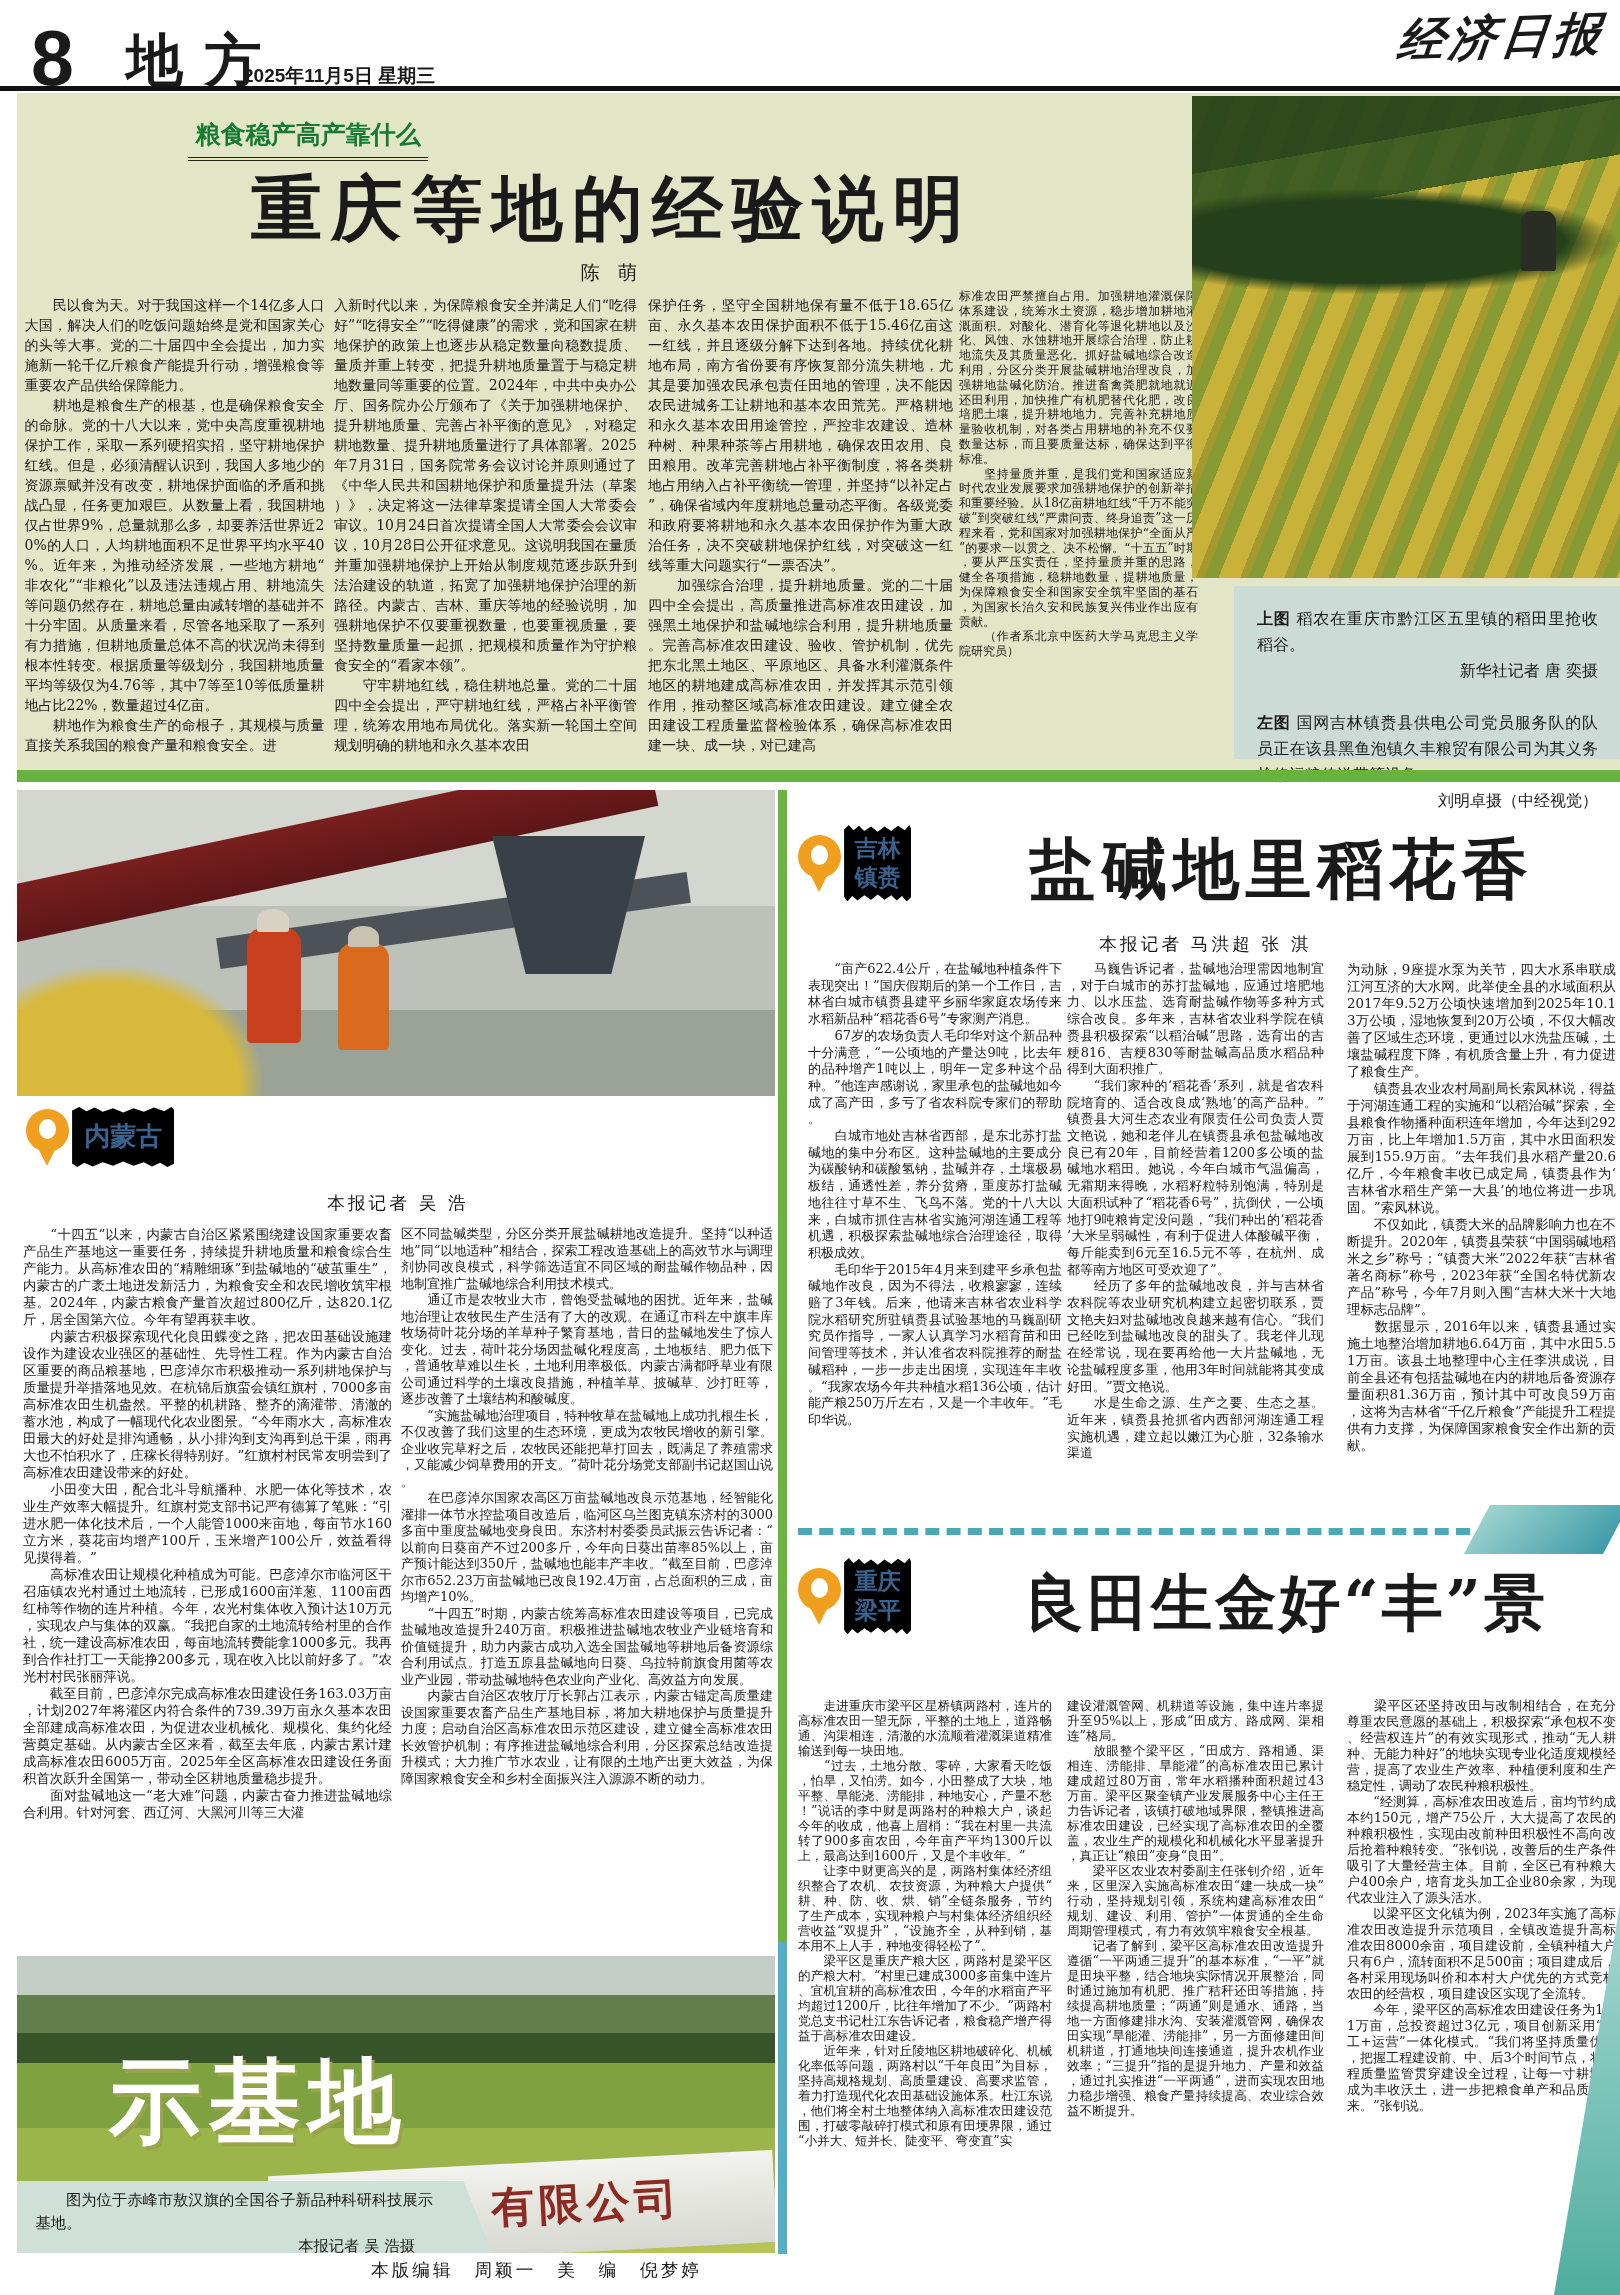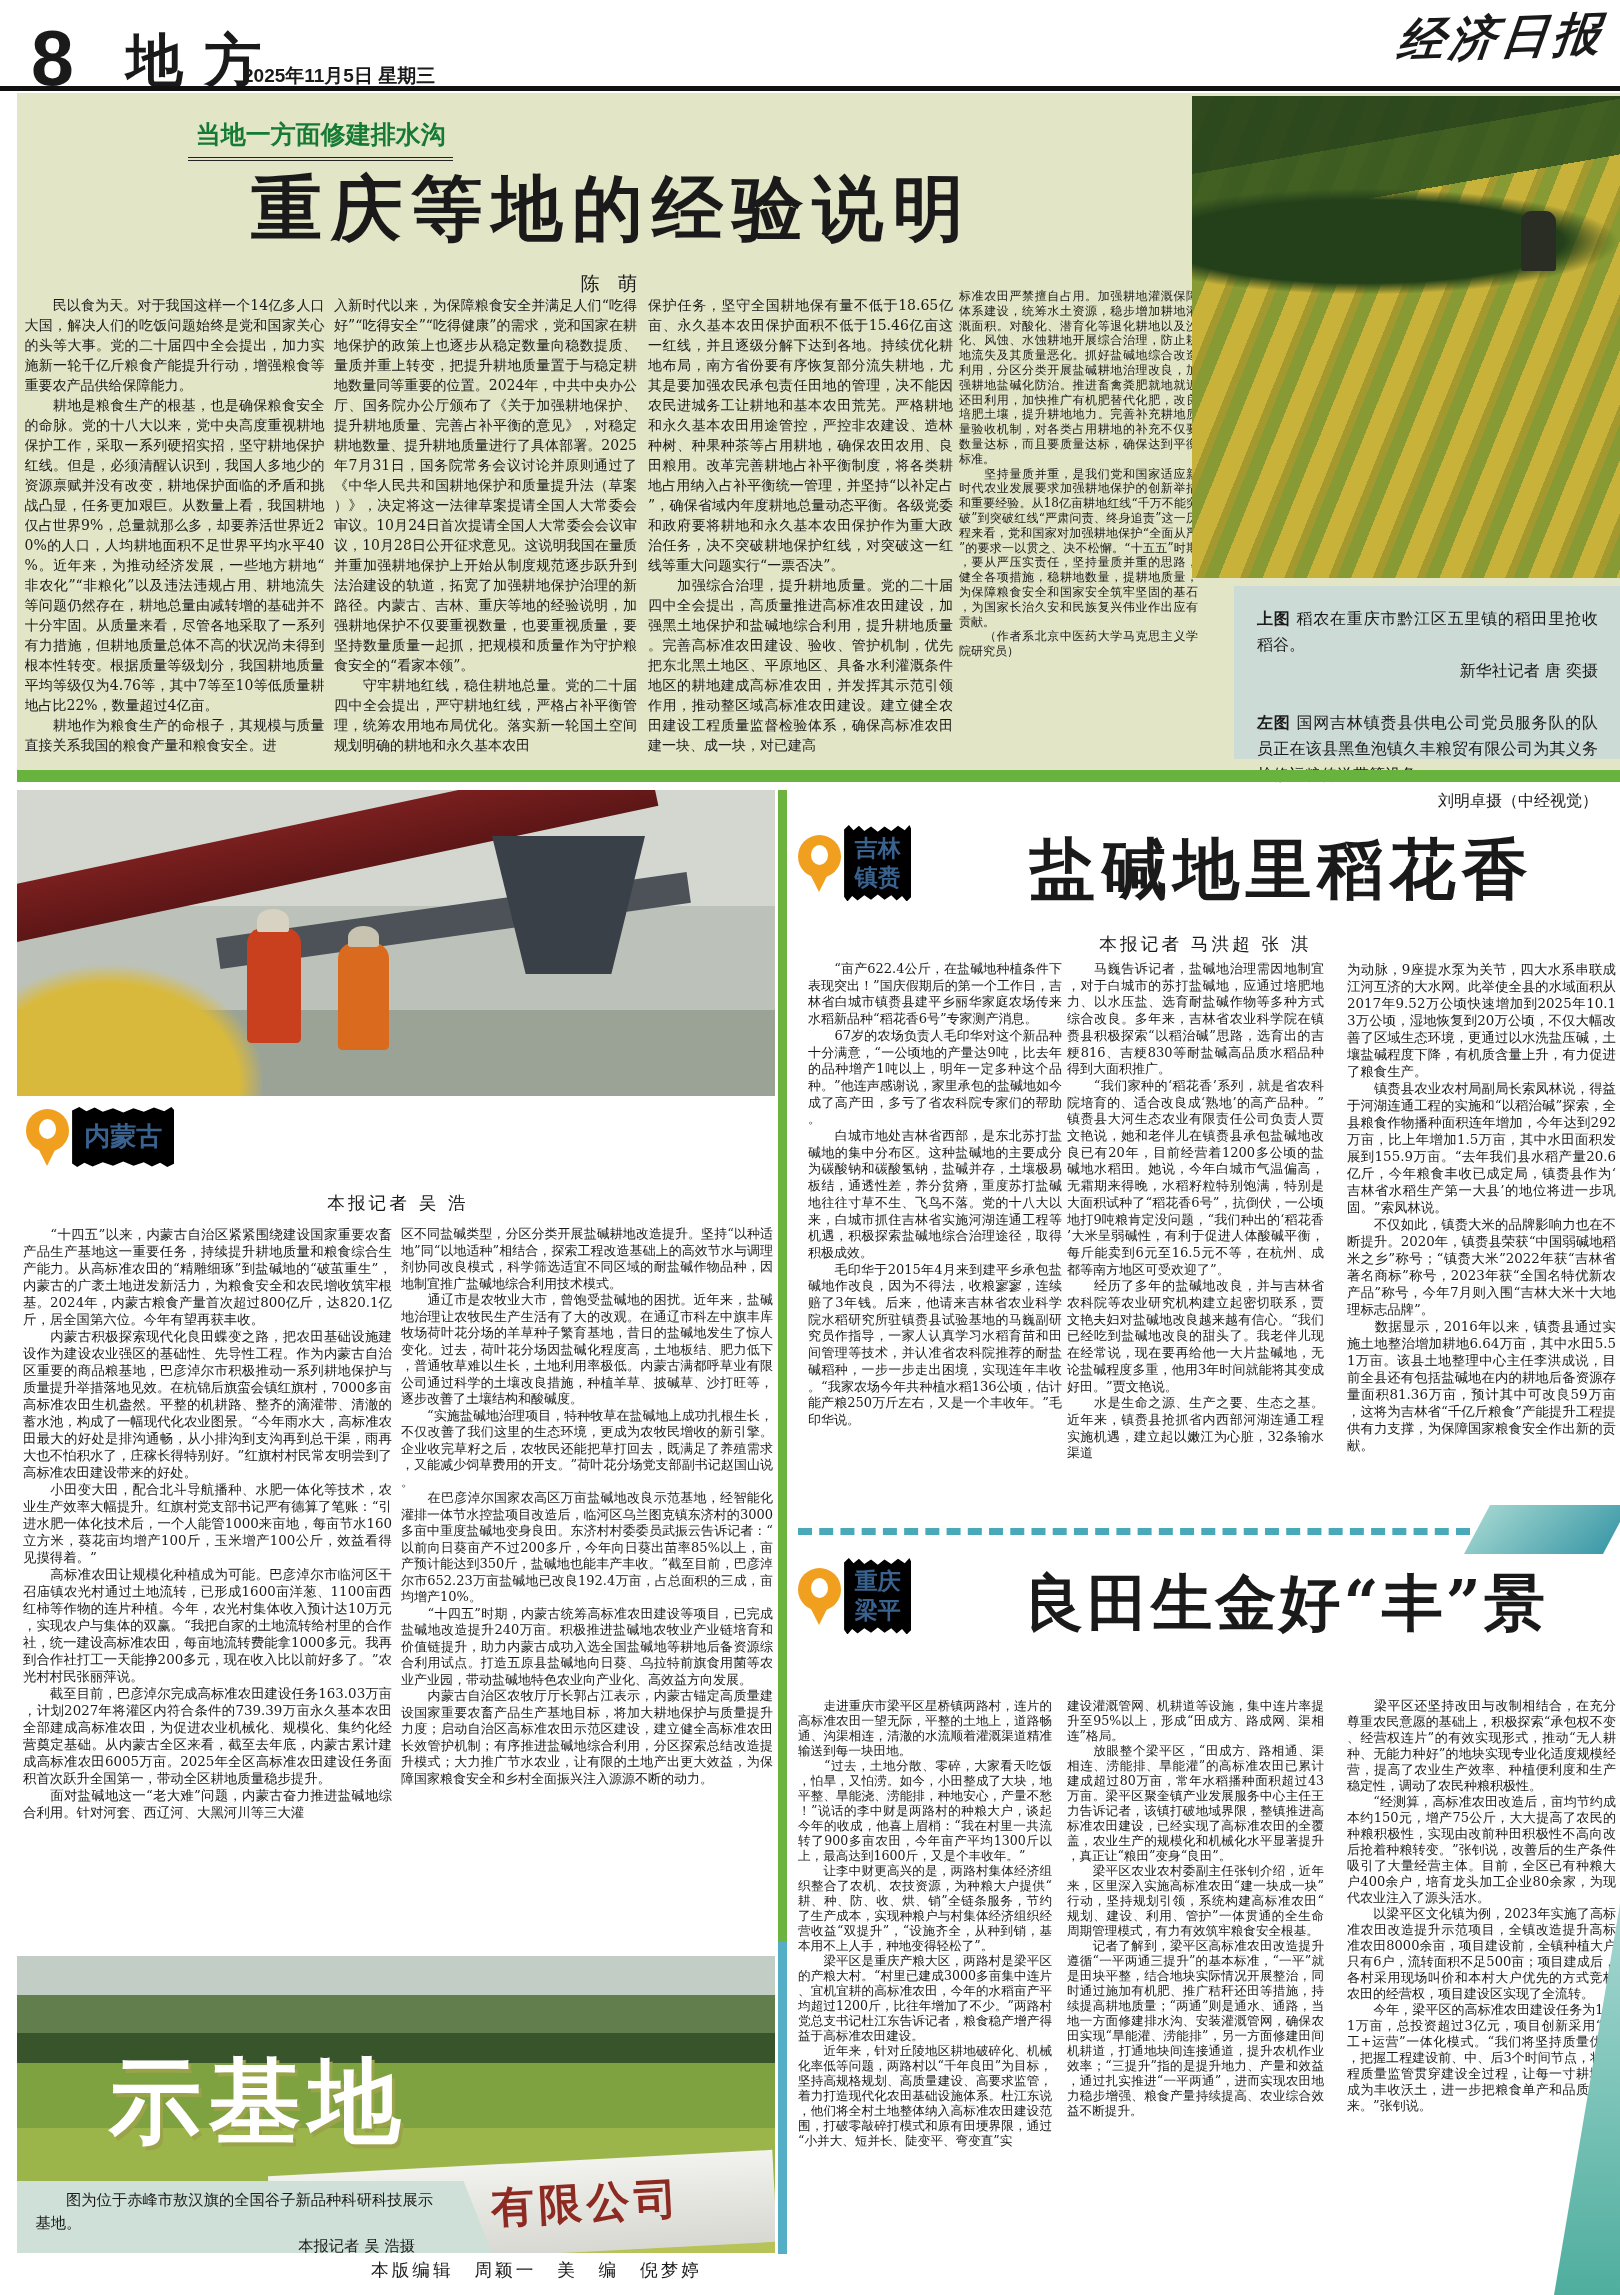--- a/index.html
+++ b/index.html
@@ -9,21 +9,21 @@
   
   .pagenum{left:31px;top:13.8px;font-size:77px;font-weight:900;font-family:"Liberation Sans",sans-serif;}
   .section{left:126px;top:23px;font-size:57px;font-weight:900;letter-spacing:21.4px;font-family:"Liberation Sans",sans-serif;}
   .dateline{left:243px;top:63px;font-size:19px;font-weight:700;font-family:"Liberation Sans",sans-serif;}
   .brand{right:15.3px;top:6.1px;font-size:47px;font-weight:900;font-style:italic;transform:skewX(-8deg) rotate(-2deg);letter-spacing:4.6px;font-family:"DejaVu Serif",serif;}
   .toprule{left:0;top:86px;width:1620px;height:5.4px;background:#111;}
   
   .lead-bg{left:17px;top:93px;width:1604px;height:686px;background:#e2e5c6;}
   .series{left:188px;top:115px;padding:3.1px 7.7px 6.1px 7.7px;font-size:25px;font-weight:900;color:#157a33;border-bottom:4.6px double #222;font-family:"Liberation Sans",sans-serif;}
   .lead-title{left:191px;top:162px;width:842px;text-align:center;font-size:71px;font-weight:900;letter-spacing:9.2px;font-family:"Liberation Sans",sans-serif;}
-  .lead-author{left:191px;top:260px;width:842px;text-align:center;font-size:19px;letter-spacing:6.1px;margin-top:11px;}
+  .lead-author{left:191px;top:260px;width:842px;text-align:center;font-size:19px;letter-spacing:6.1px;}
   .coltext{white-space:pre-line;text-align:justify;overflow:hidden;line-break:anywhere;}
   .lead-col{top:295px;height:478px;font-size:14px;line-height:20px;}
   .lc1{left:24.5px;width:300px;}
   .lc2{left:334px;width:303px;}
   .lc3{left:648px;width:305px;}
   .lc4{left:959px;top:289px;height:484px;width:239px;font-size:12px;line-height:14.8px;}
   
   .photo-rice{left:1192px;top:96px;width:429px;height:482px;overflow:hidden;
     background:
       linear-gradient(170deg, rgba(40,68,28,.95) 0 14%, rgba(52,86,32,.9) 14% 24%, rgba(0,0,0,0) 24%),
@@ -97,21 +97,21 @@
 
 <div id="page">
 
   <div class="abs pagenum">8</div>
   <div class="abs section">地方</div>
   <div class="abs dateline">2025年11月5日  星期三</div>
   <div class="abs brand">经济日报</div>
   <div class="abs toprule"></div>
 
   <div class="abs lead-bg"></div>
-  <div class="abs series">当地一方面修建排水沟</div>
+  <div class="abs series">粮食稳产高产靠什么</div>
   <div class="abs lead-title">重庆等地的经验说明</div>
   <div class="abs lead-author">陈  萌</div>
   <div class="abs coltext lead-col lc1">　　民以食为天。对于我国这样一个14亿多人口大国，解决人们的吃饭问题始终是党和国家关心的头等大事。党的二十届四中全会提出，加力实施新一轮千亿斤粮食产能提升行动，增强粮食等重要农产品供给保障能力。
 　　耕地是粮食生产的根基，也是确保粮食安全的命脉。党的十八大以来，党中央高度重视耕地保护工作，采取一系列硬招实招，坚守耕地保护红线。但是，必须清醒认识到，我国人多地少的资源禀赋并没有改变，耕地保护面临的矛盾和挑战凸显，任务更加艰巨。从数量上看，我国耕地仅占世界9%，总量就那么多，却要养活世界近20%的人口，人均耕地面积不足世界平均水平40%。近年来，为推动经济发展，一些地方耕地“非农化”“非粮化”以及违法违规占用、耕地流失等问题仍然存在，耕地总量由减转增的基础并不十分牢固。从质量来看，尽管各地采取了一系列有力措施，但耕地质量总体不高的状况尚未得到根本性转变。根据质量等级划分，我国耕地质量平均等级仅为4.76等，其中7等至10等低质量耕地占比22%，数量超过4亿亩。
 　　耕地作为粮食生产的命根子，其规模与质量直接关系我国的粮食产量和粮食安全。进</div>
   <div class="abs coltext lead-col lc2">入新时代以来，为保障粮食安全并满足人们“吃得好”“吃得安全”“吃得健康”的需求，党和国家在耕地保护的政策上也逐步从稳定数量向稳数提质、量质并重上转变，把提升耕地质量置于与稳定耕地数量同等重要的位置。2024年，中共中央办公厅、国务院办公厅颁布了《关于加强耕地保护、提升耕地质量、完善占补平衡的意见》，对稳定耕地数量、提升耕地质量进行了具体部署。2025年7月31日，国务院常务会议讨论并原则通过了《中华人民共和国耕地保护和质量提升法（草案）》，决定将这一法律草案提请全国人大常委会审议。10月24日首次提请全国人大常委会会议审议，10月28日公开征求意见。这说明我国在量质并重加强耕地保护上开始从制度规范逐步跃升到法治建设的轨道，拓宽了加强耕地保护治理的新路径。内蒙古、吉林、重庆等地的经验说明，加强耕地保护不仅要重视数量，也要重视质量，要坚持数量质量一起抓，把规模和质量作为守护粮食安全的“看家本领”。
 　　守牢耕地红线，稳住耕地总量。党的二十届四中全会提出，严守耕地红线，严格占补平衡管理，统筹农用地布局优化。落实新一轮国土空间规划明确的耕地和永久基本农田</div>
   <div class="abs coltext lead-col lc3">保护任务，坚守全国耕地保有量不低于18.65亿亩、永久基本农田保护面积不低于15.46亿亩这一红线，并且逐级分解下达到各地。持续优化耕地布局，南方省份要有序恢复部分流失耕地，尤其是要加强农民承包责任田地的管理，决不能因农民进城务工让耕地和基本农田荒芜。严格耕地和永久基本农田用途管控，严控非农建设、造林种树、种果种茶等占用耕地，确保农田农用、良田粮用。改革完善耕地占补平衡制度，将各类耕地占用纳入占补平衡统一管理，并坚持“以补定占”，确保省域内年度耕地总量动态平衡。各级党委和政府要将耕地和永久基本农田保护作为重大政治任务，决不突破耕地保护红线，对突破这一红线等重大问题实行“一票否决”。
 　　加强综合治理，提升耕地质量。党的二十届四中全会提出，高质量推进高标准农田建设，加强黑土地保护和盐碱地综合利用，提升耕地质量。完善高标准农田建设、验收、管护机制，优先把东北黑土地区、平原地区、具备水利灌溉条件地区的耕地建成高标准农田，并发挥其示范引领作用，推动整区域高标准农田建设。建立健全农田建设工程质量监督检验体系，确保高标准农田建一块、成一块，对已建高</div>
   <div class="abs coltext lead-col lc4">标准农田严禁擅自占用。加强耕地灌溉保障体系建设，统筹水土资源，稳步增加耕地灌溉面积。对酸化、潜育化等退化耕地以及沙化、风蚀、水蚀耕地开展综合治理，防止耕地流失及其质量恶化。抓好盐碱地综合改造利用，分区分类开展盐碱耕地治理改良，加强耕地盐碱化防治。推进畜禽粪肥就地就近还田利用，加快推广有机肥替代化肥，改良培肥土壤，提升耕地地力。完善补充耕地质量验收机制，对各类占用耕地的补充不仅要数量达标，而且要质量达标，确保达到平衡标准。

